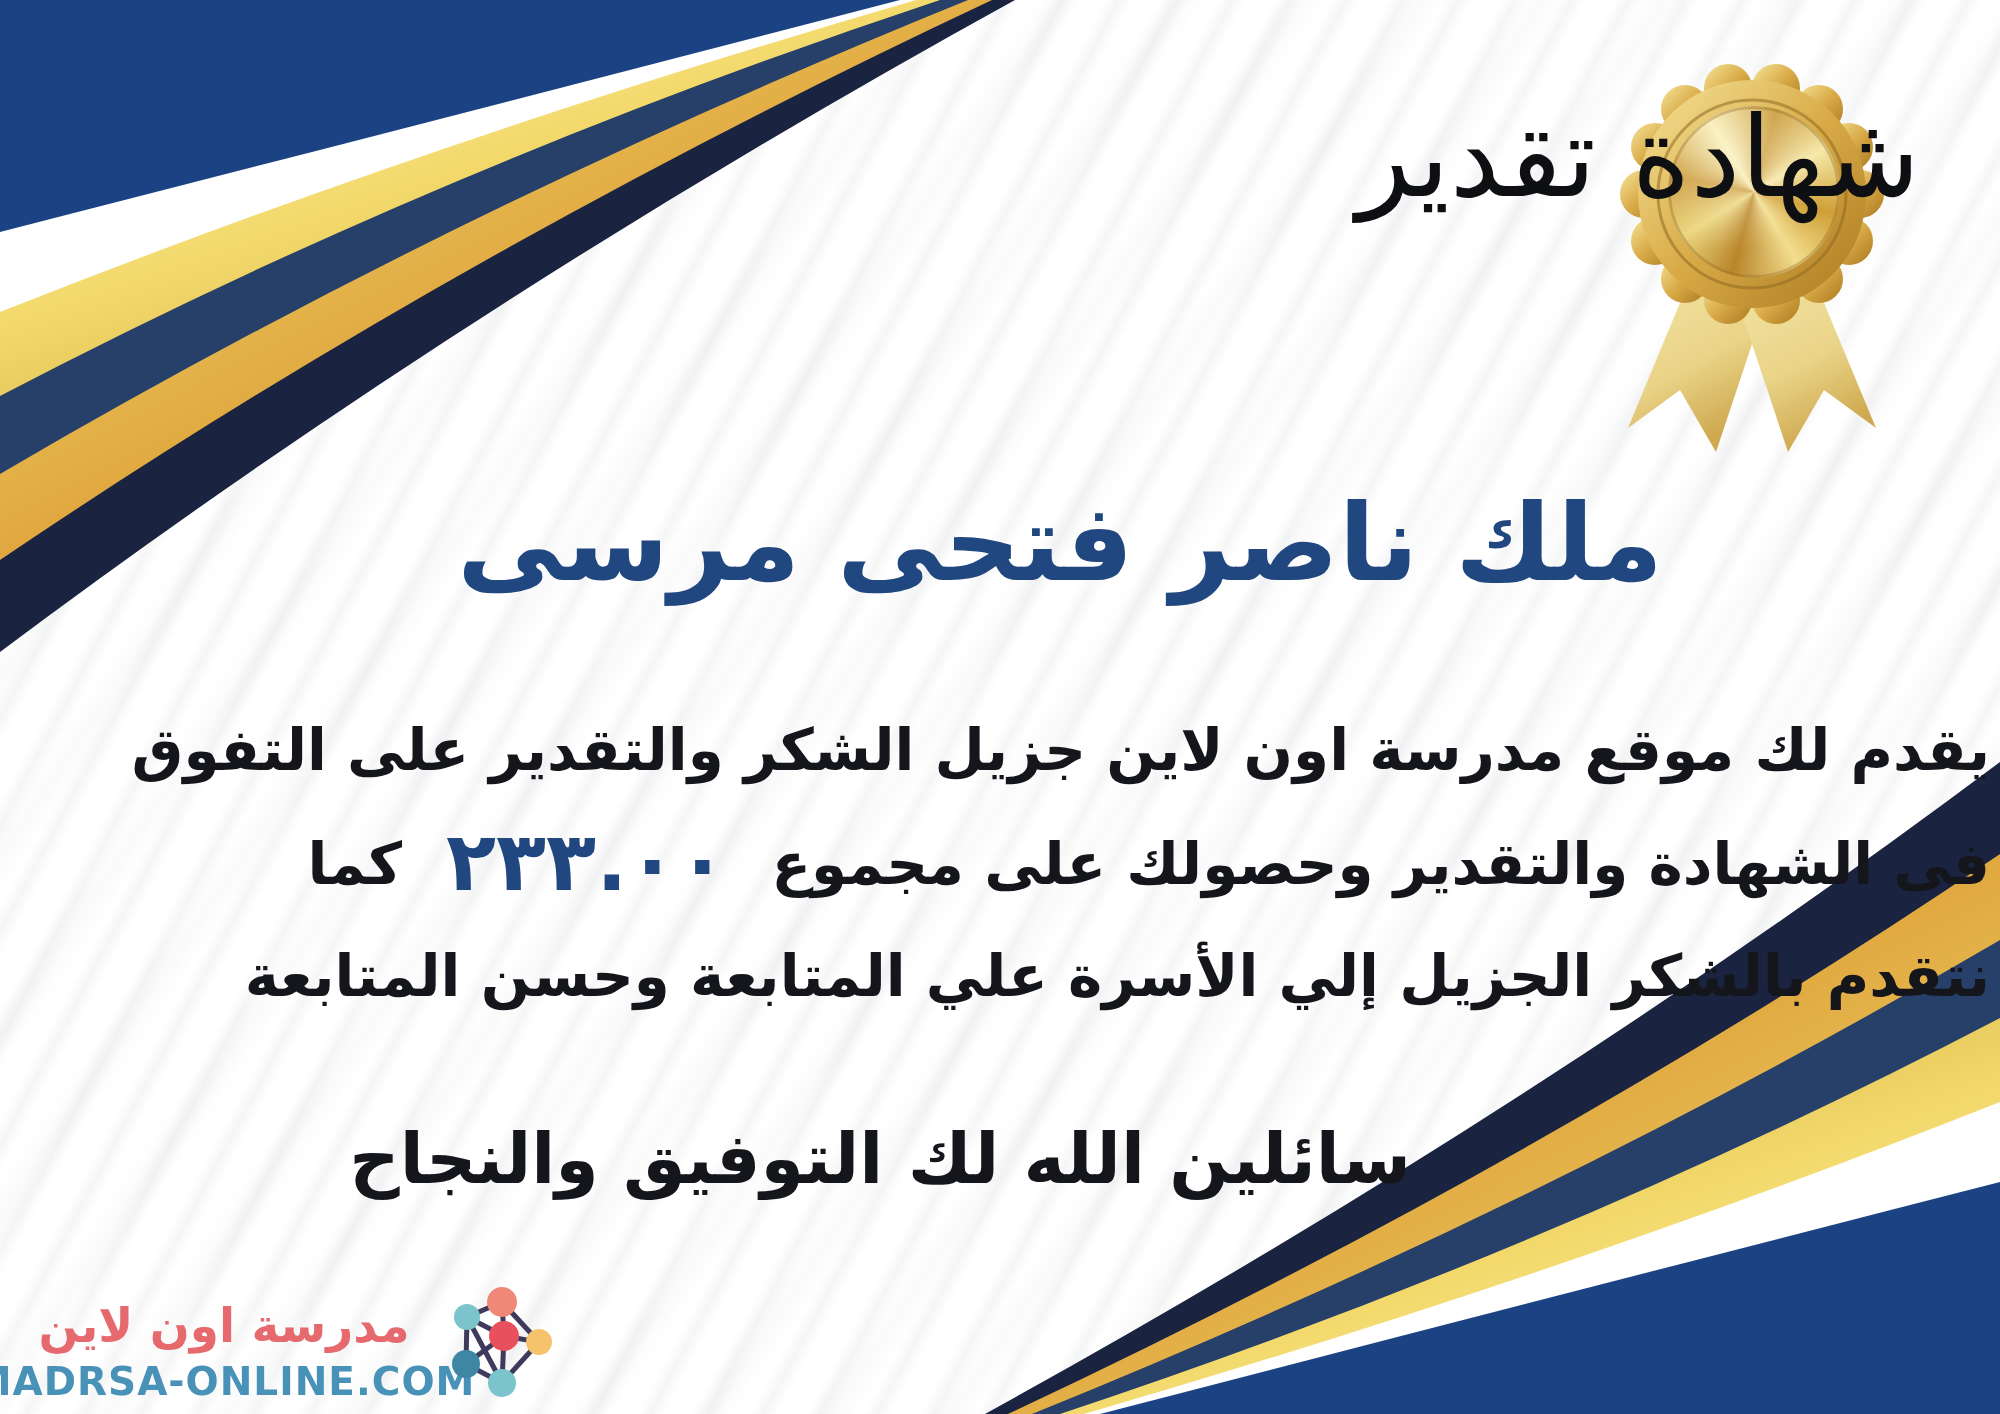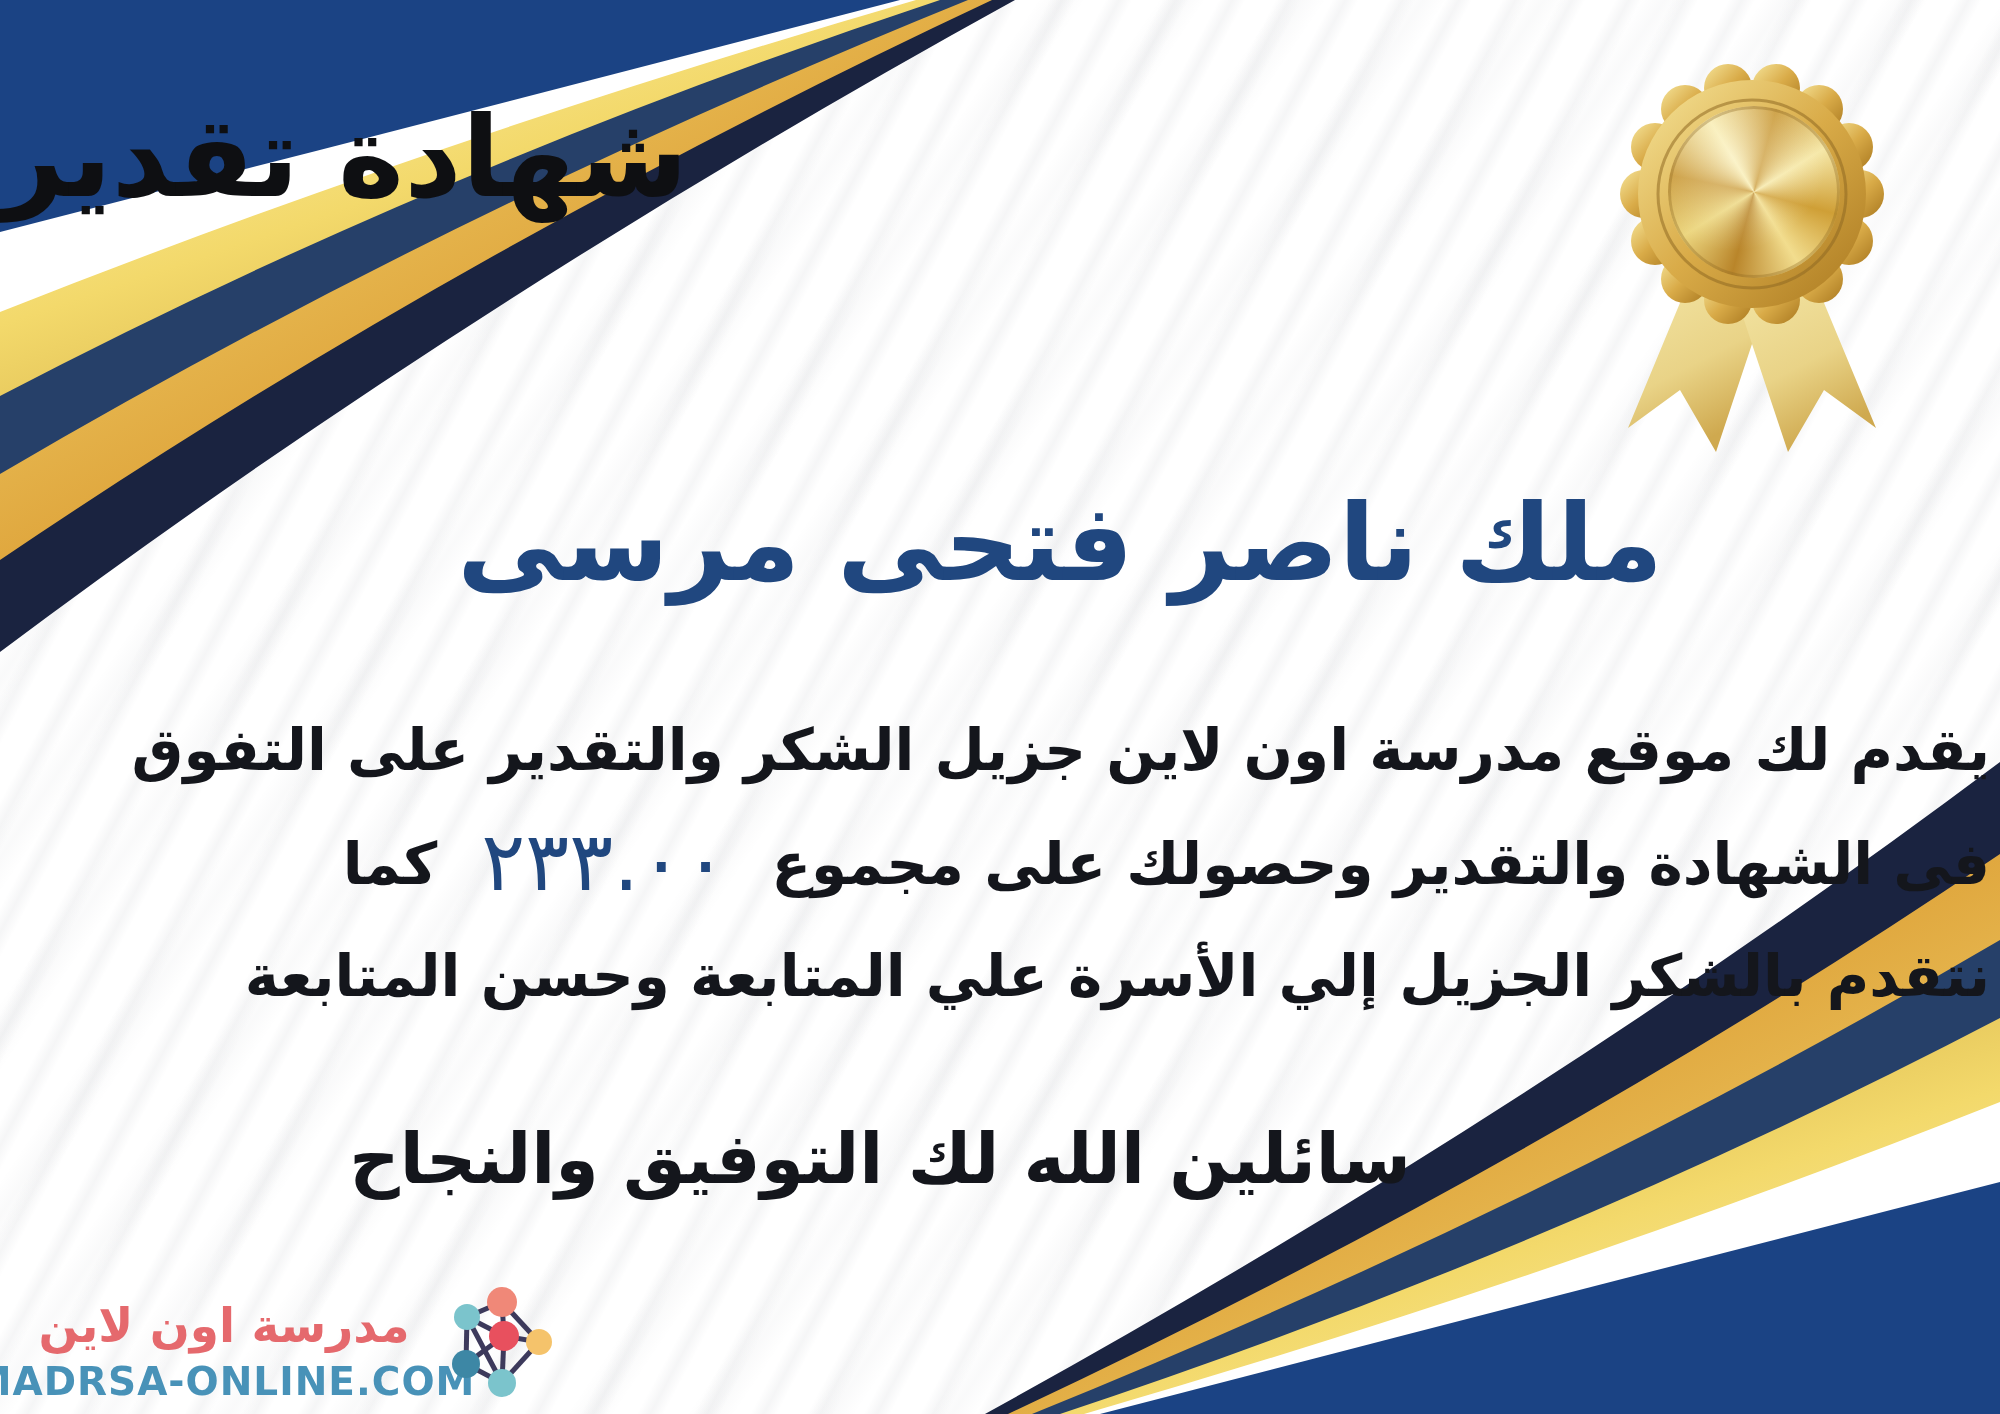--- a/index.html
+++ b/index.html
@@ -28,38 +28,38 @@
       repeating-linear-gradient(118deg,
         rgba(25,34,54,0) 0px, rgba(25,34,54,0) 26px,
         rgba(25,34,54,0.045) 38px, rgba(25,34,54,0) 50px),
       repeating-linear-gradient(124deg,
         rgba(25,34,54,0) 0px, rgba(25,34,54,0) 60px,
         rgba(25,34,54,0.025) 80px, rgba(25,34,54,0) 100px);
   }
   .corner-svg{position:absolute;inset:0;pointer-events:none;}
   .page-title{
     position:absolute;top:92px;left:0;width:1920px;
-    text-align:left;direction:rtl;
-    font-size:112px;font-weight:700;color:#0e0f12;
+    text-align:right;direction:rtl;
+    font-size:112px;font-weight:400;color:#0e0f12;
     white-space:nowrap;letter-spacing:0;
   }
   .recipient-name{
     position:absolute;top:482px;left:120px;width:1880px;
     text-align:center;direction:rtl;
     font-size:106px;font-weight:700;color:var(--name_blue);
     white-space:nowrap;
   }
   .body-text{
     position:absolute;top:694px;left:10px;width:1980px;
     text-align:center;direction:rtl;
     font-size:58px;font-weight:600;color:var(--text_dark);
   }
   .body-line{line-height:112px;white-space:nowrap;text-align:right;}
   .score-value{
-    font-size:82px;font-weight:400;color:var(--name_blue);
+    font-size:82px;font-weight:700;color:var(--name_blue);
     margin:0 44px;vertical-align:-6px;
   }
   .closing-line{
     position:absolute;top:1118px;left:0;width:1760px;
     text-align:center;direction:rtl;
     font-size:70px;font-weight:600;color:var(--text_dark);
     white-space:nowrap;
   }
   .medal{position:absolute;left:1606px;top:36px;width:292px;height:424px;}
   .medal-face{

